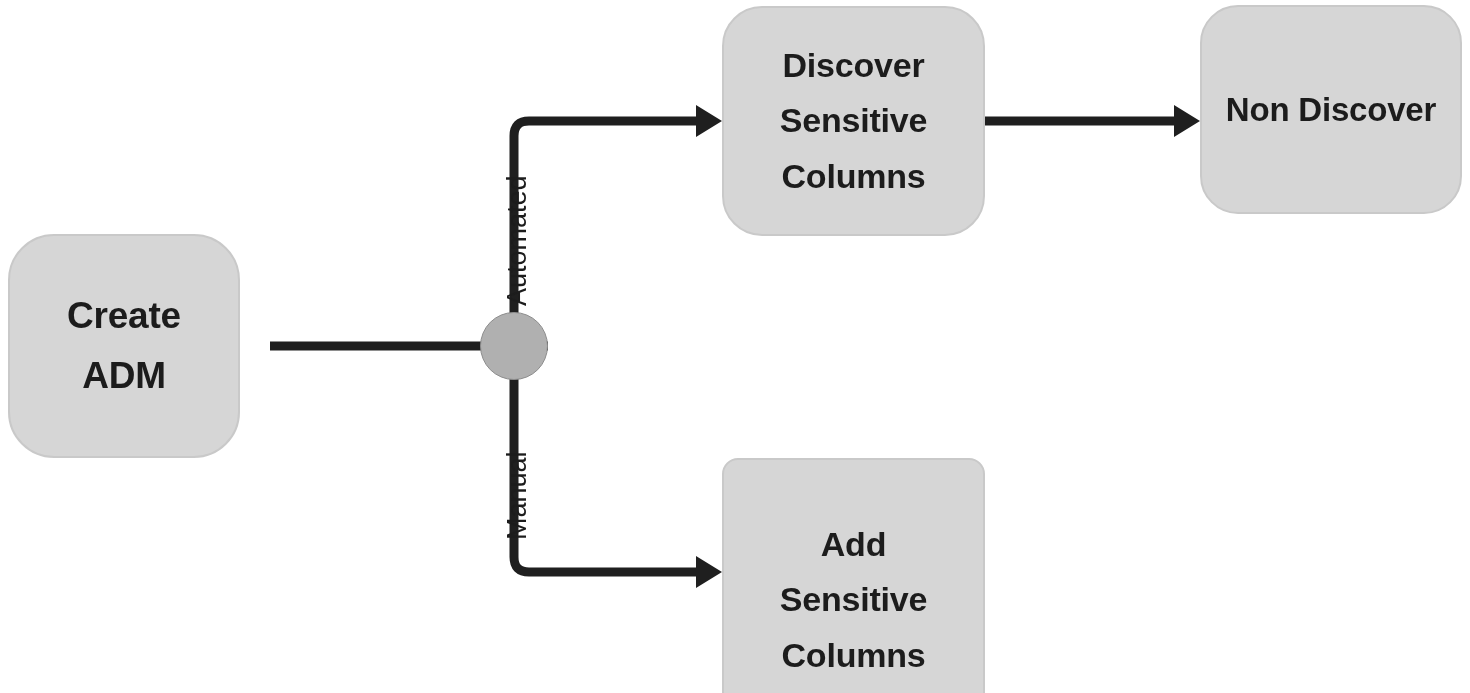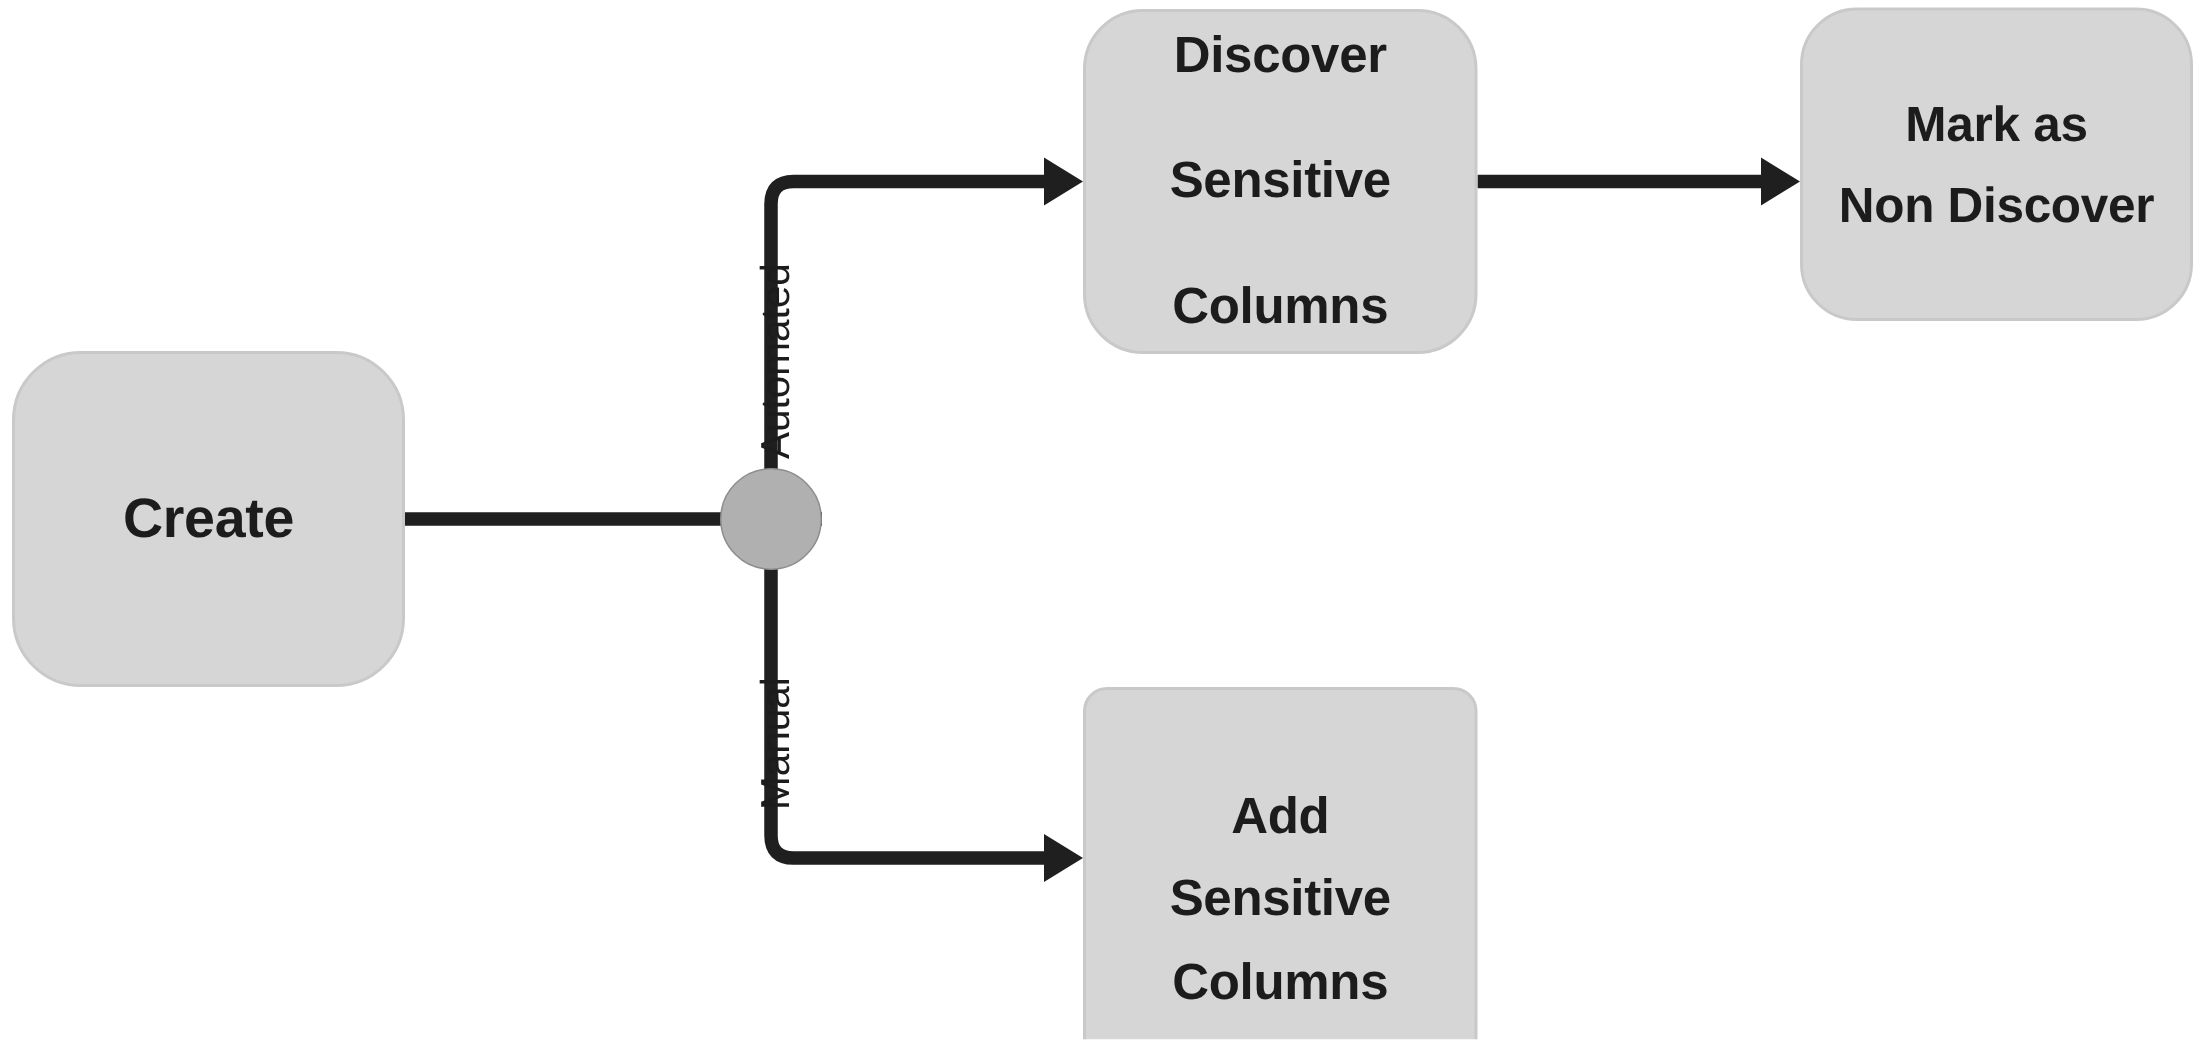--- a/index.html
+++ b/index.html
@@ -32,29 +32,28 @@
     line-height: 1.62;
     letter-spacing: -0.2px;
   }
   .node .line {
     display: block;
     white-space: nowrap;
   }
 
   
   #node-create-adm {
-    left: 8px;  top: 234px;  width: 262px; height: 224px;
+    left: 8px;  top: 234px;  width: 232px; height: 224px;
     border-radius: 46px;
     font-size: 37px;
   }
   #node-discover {
     left: 722px; top: 6px;   width: 263px; height: 230px;
     border-radius: 40px;
     font-size: 34px;
-    gap: 28px;
   }
   #node-mark {
     left: 1200px; top: 5px;  width: 262px; height: 209px;
     border-radius: 38px;
     font-size: 33px;
   }
   #node-add {
     left: 722px; top: 458px; width: 263px; height: 284px;
     border-radius: 16px;
     font-size: 34px;
@@ -122,30 +121,30 @@
     <polygon class="arrowhead" points="722,572 696,556 696,588"></polygon>
   </svg>
 
   <div id="junction"></div>
 
   <span id="label-automated" class="branch-label">Automated</span>
   <span id="label-manual" class="branch-label">Manual</span>
 
   <div id="node-create-adm" class="node">
     <span class="line">Create</span>
+    <span class="line">ADM</span>
   </div>
 
   <div id="node-discover" class="node">
     <span class="line">Discover</span>
     <span class="line">Sensitive</span>
     <span class="line">Columns</span>
   </div>
 
   <div id="node-mark" class="node">
-    <span class="line">Mark as</span>
     <span class="line">Non Discover</span>
   </div>
 
   <div id="node-add" class="node">
     <span class="line">Add</span>
     <span class="line">Sensitive</span>
     <span class="line">Columns</span>
   </div>
 
 </div>

